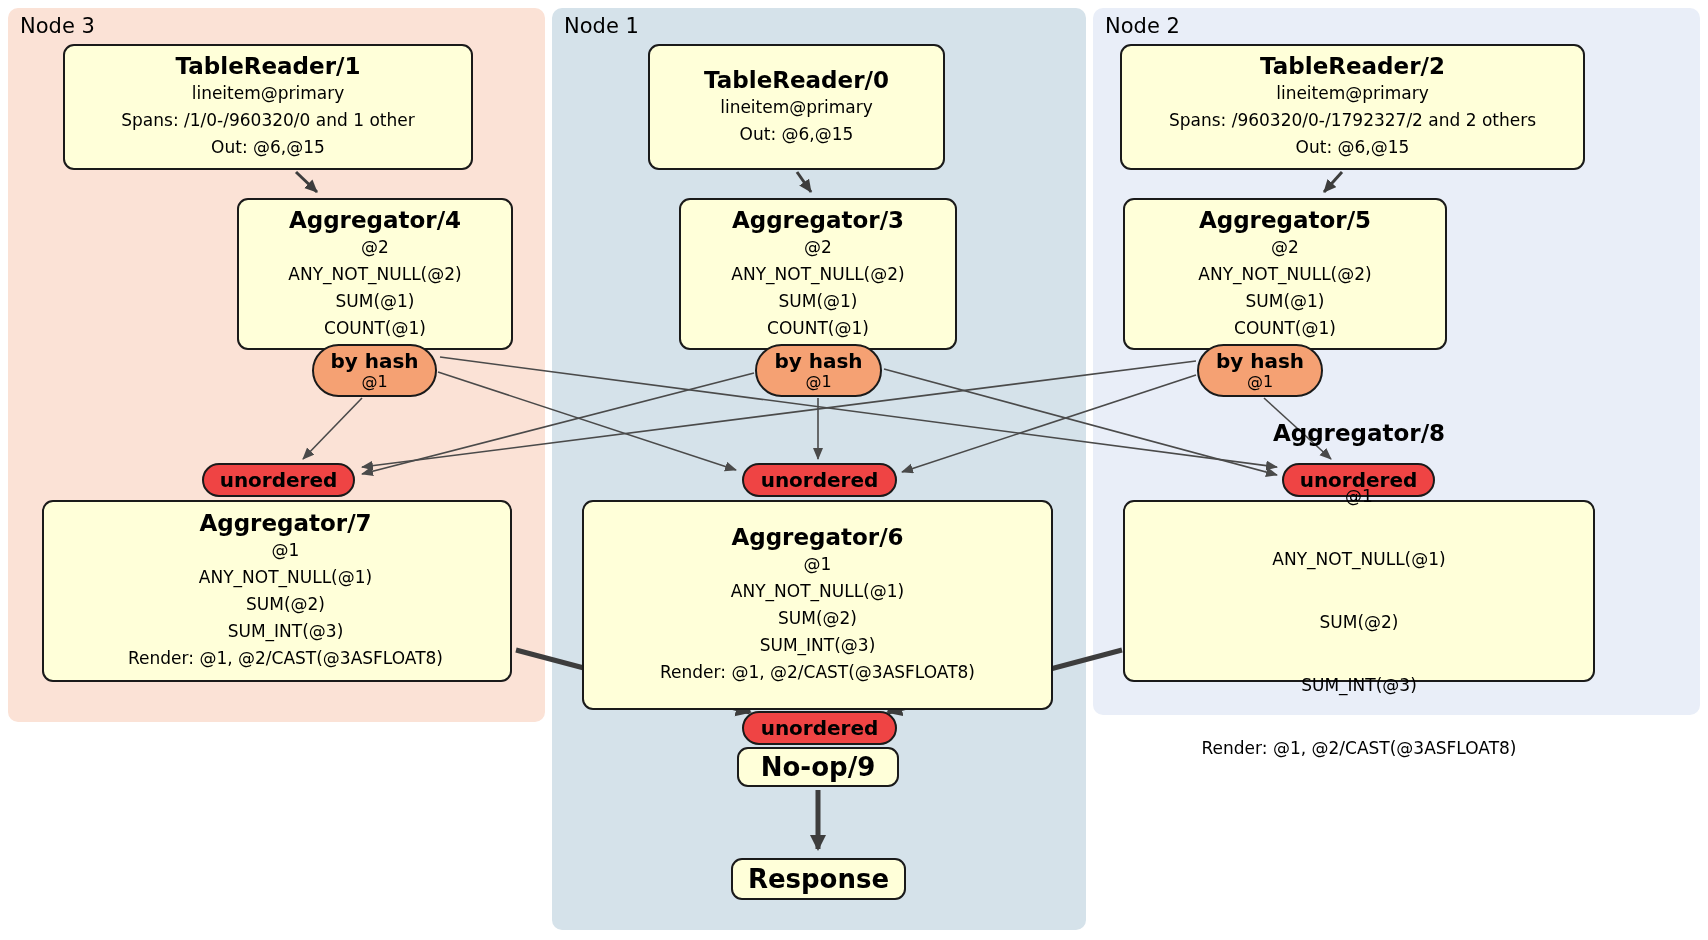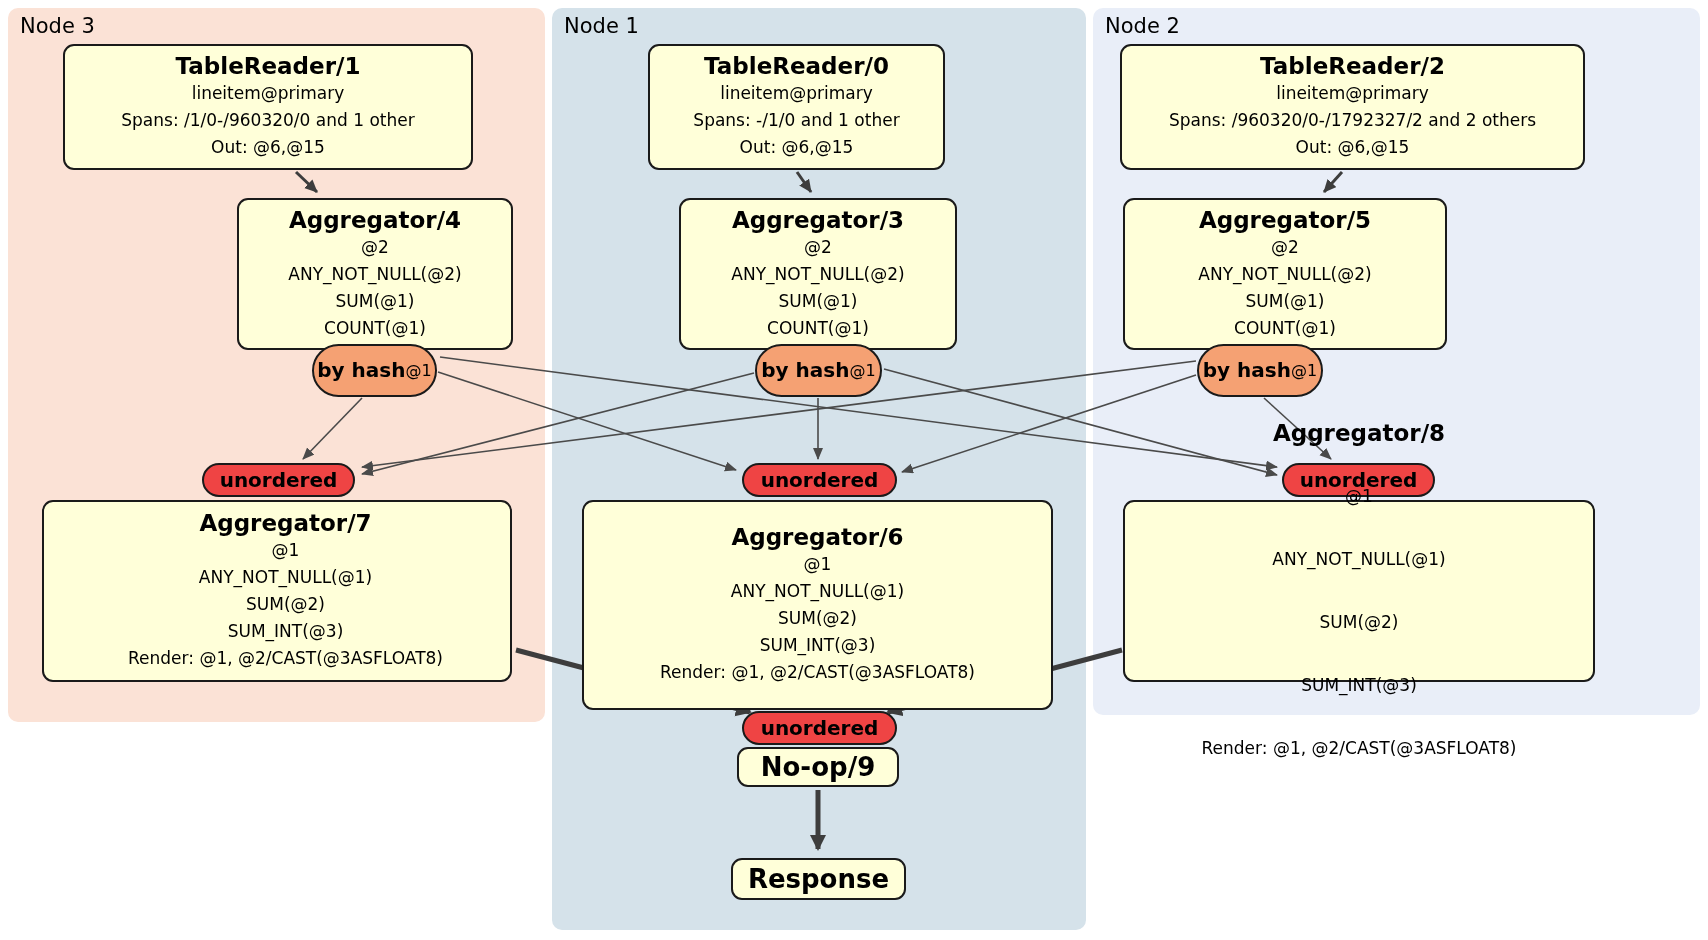--- a/index.html
+++ b/index.html
@@ -32,21 +32,21 @@
   .b-agg3{left:679px;top:198px;width:278px;height:152px;}
   .b-agg5{left:1123px;top:198px;width:324px;height:152px;}
   .b-agg7{left:42px;top:500px;width:470px;height:182px;padding-left:17px;}
   .b-agg6{left:582px;top:500px;width:471px;height:210px;}
   .b-agg8{left:1123px;top:500px;width:472px;height:182px;gap:36px;}
   .b-noop{left:737px;top:747px;width:162px;height:40px;}
   .b-resp{left:731px;top:858px;width:175px;height:42px;}
 
   .pill{
     position:absolute;box-sizing:border-box;border:2px solid #1a1a1a;border-radius:27px;
-    display:flex;flex-direction:row;justify-content:center;align-items:center;text-align:center;
+    display:flex;flex-direction:column;justify-content:center;align-items:center;text-align:center;
   }
   .pill-hash{background:#f5a173;}
   .pill-stream{background:#ef4444;}
   .pill-title{font-weight:bold;font-size:20px;line-height:23px;white-space:nowrap;}
   .pill-sub{font-size:16px;line-height:18px;white-space:nowrap;}
 
   .p-hashL{left:312px;top:344px;width:125px;height:53px;}
   .p-hashM{left:755px;top:344px;width:127px;height:53px;}
   .p-hashR{left:1197px;top:344px;width:126px;height:53px;}
   .p-unL{left:202px;top:463px;width:153px;height:34px;}
@@ -106,21 +106,20 @@
   <div class="box b-tr1">
     <div class="box-title">TableReader/1</div>
     <div class="box-line">lineitem@primary</div>
     <div class="box-line">Spans: /1/0-/960320/0 and 1 other</div>
     <div class="box-line">Out: @6,@15</div>
   </div>
 
   <div class="box b-tr0">
     <div class="box-title">TableReader/0</div>
     <div class="box-line">lineitem@primary</div>
-    <div class="box-line">Spans: -/1/0 and 1 other</div>
     <div class="box-line">Out: @6,@15</div>
   </div>
 
   <div class="box b-tr2">
     <div class="box-title">TableReader/2</div>
     <div class="box-line">lineitem@primary</div>
     <div class="box-line">Spans: /960320/0-/1792327/2 and 2 others</div>
     <div class="box-line">Out: @6,@15</div>
   </div>
 

